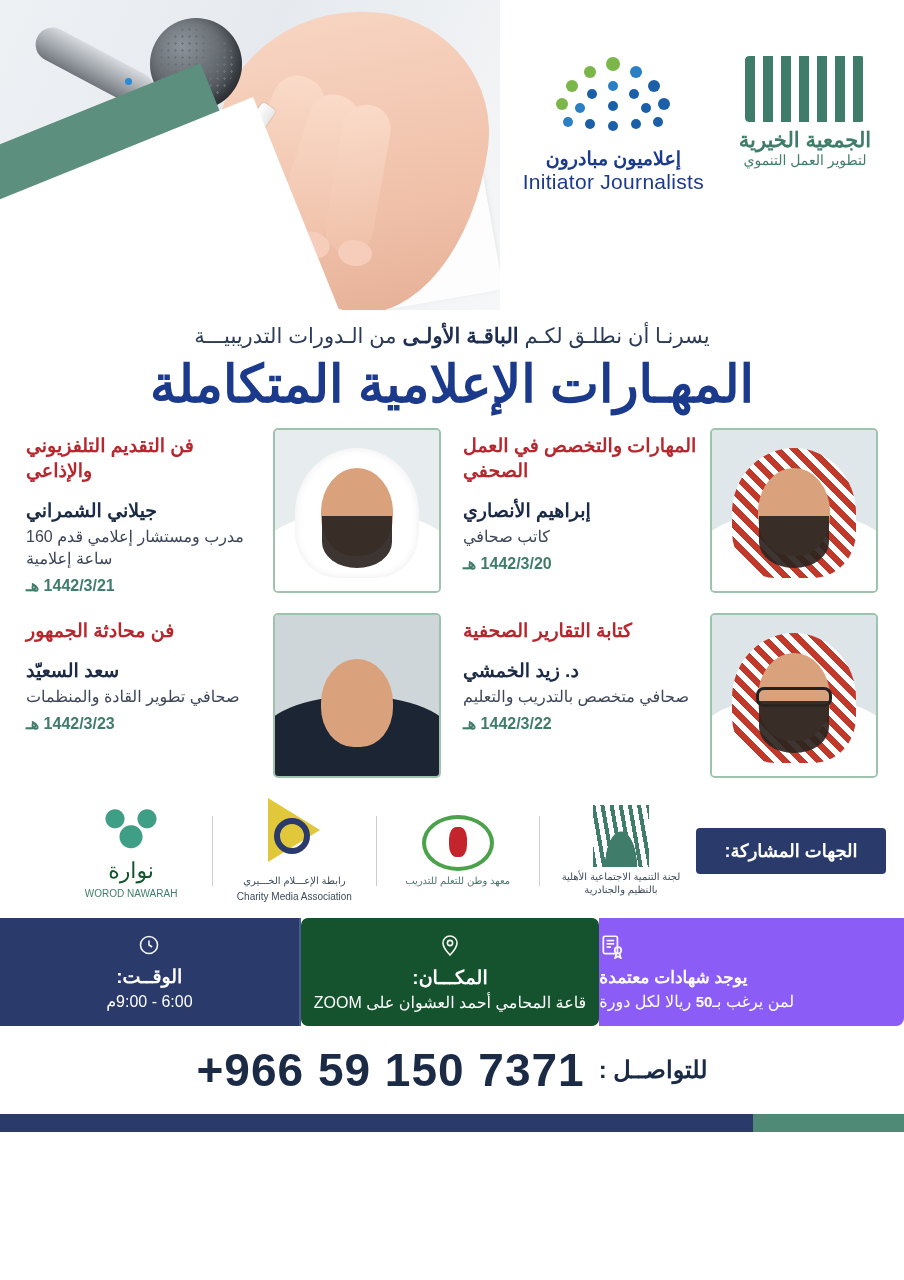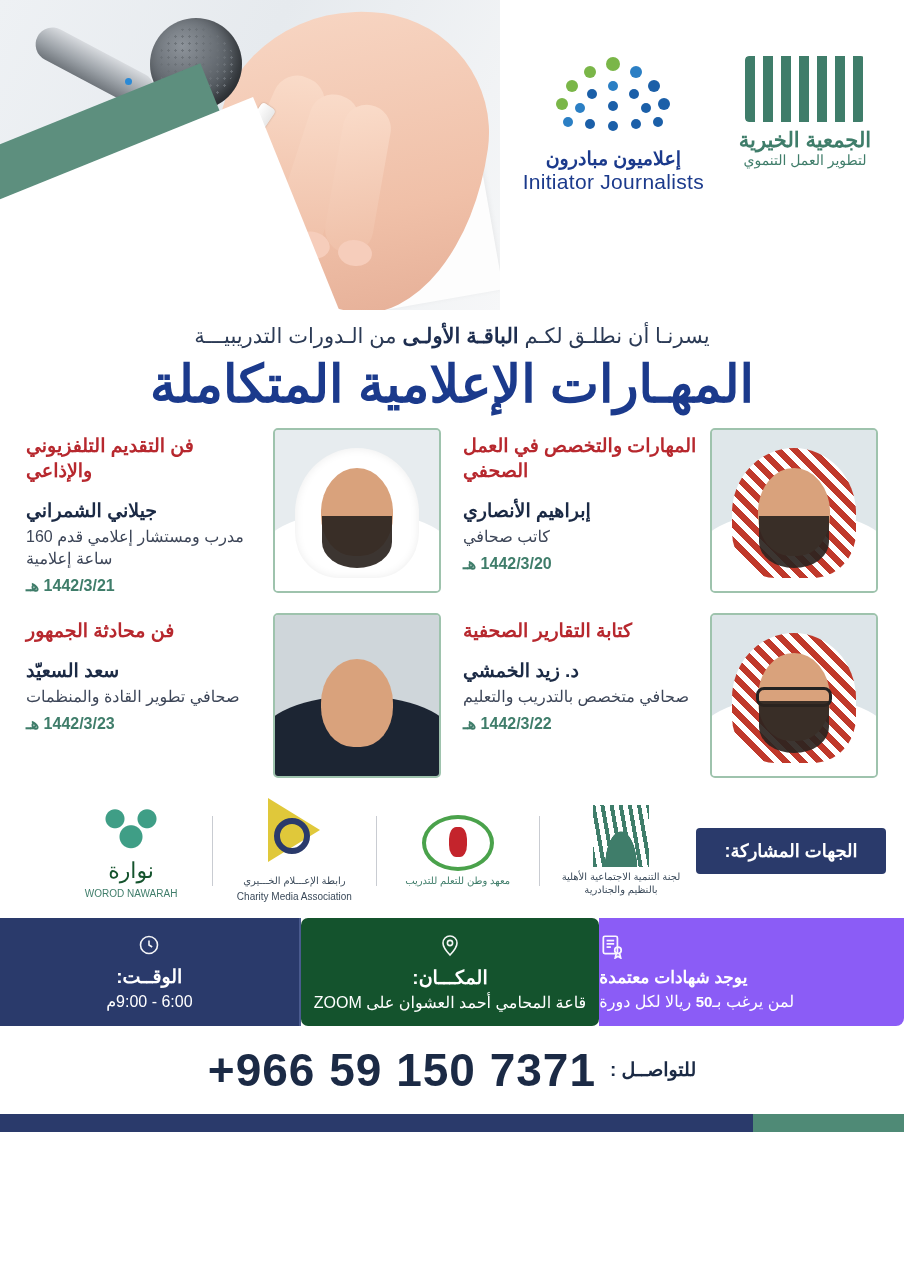--- a/index.html
+++ b/index.html
@@ -270,21 +270,21 @@
   .cert-l1 { font-size:17px; font-weight:bold; }
   .cert-l2 { font-size:16px; margin-top:4px; }
   .cert-l2 b { font-size:15px; }
 
   
   .contact {
     width:904px; height:88px;
     display:flex; align-items:center; justify-content:center; direction:rtl;
     gap:14px; color:#1b2a45;
   }
-  .contact-label { font-size:19px; font-weight:bold; }
+  .contact-label { font-size:24px; font-weight:bold; }
   .contact-number { font-size:46px; font-weight:bold; letter-spacing:1px; direction:ltr; }
   .footer-bar { display:flex; width:904px; height:18px; }
   .fb-green { flex:1.2; background:#4f8a76; }
   .fb-blue { flex:6; background:#2a3a6b; }
 </style>
 </head>
 <body>
 
 <div class="header">
 

